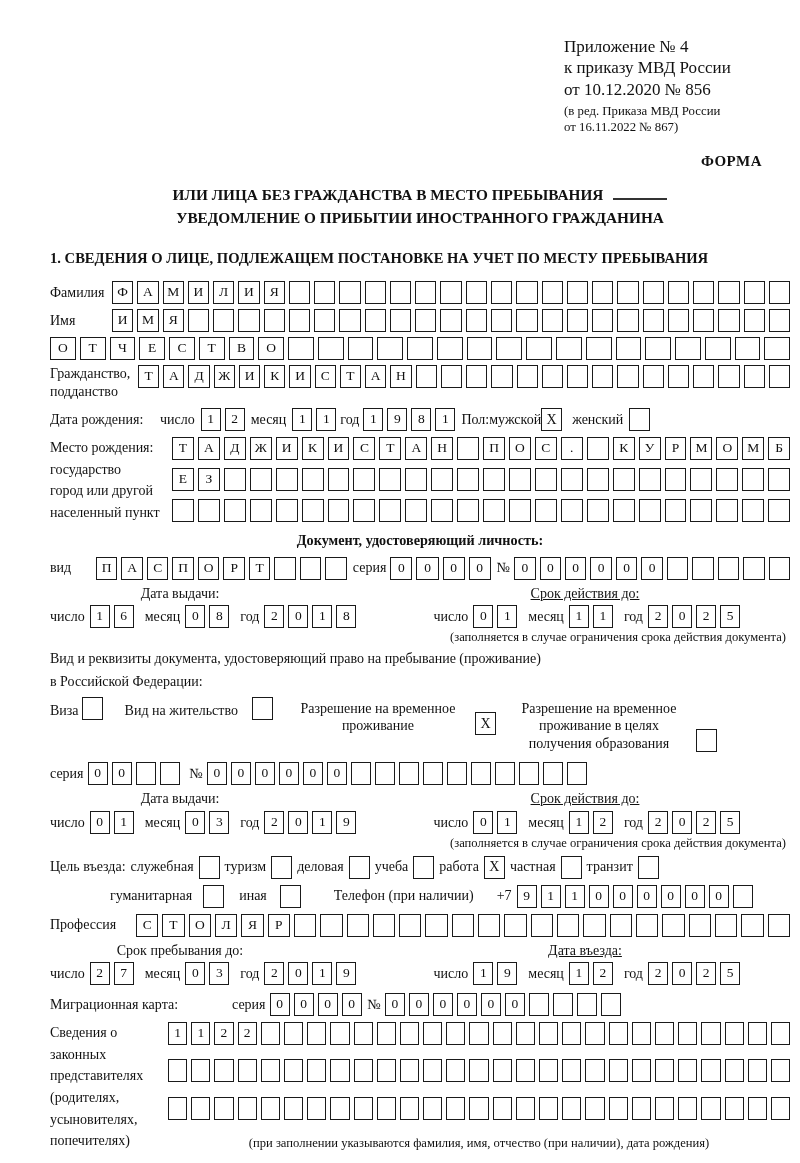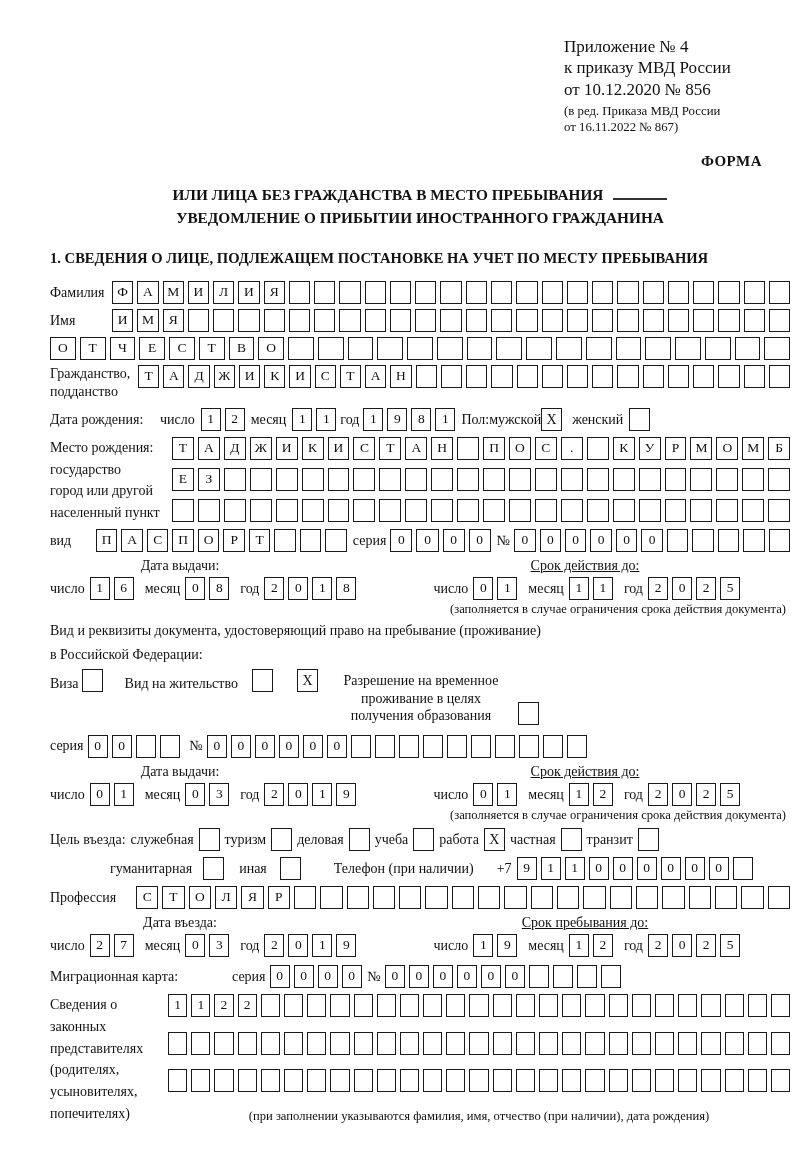--- a/index.html
+++ b/index.html
@@ -319,20 +319,21 @@
           <span class="cell"></span>
           <span class="cell"></span>
           <span class="cell"></span>
           <span class="cell"></span>
           <span class="cell"></span>
           <span class="cell"></span>
         </span>
     </div>
   </div>
 
+  <div class="doc-head">Документ, удостоверяющий личность:</div>
 
   <div class="row">
     <span class="lbl" style="width:46px;">вид</span>
     <span class="cells grow" style="flex:10;">
         <span class="cell">П</span>
         <span class="cell">А</span>
         <span class="cell">С</span>
         <span class="cell">П</span>
         <span class="cell">О</span>
         <span class="cell">Р</span>
@@ -416,20 +417,21 @@
   <div class="opts">
     <span class="opt">
       <span class="olbl">Виза</span>
       <span class="cb" style="margin-left:3px;"></span>
     </span>
     <span class="opt" style="margin-left:22px;">
       <span class="olbl">Вид на жительство</span>
       <span class="cb" style="margin-left:14px;"></span>
     </span>
     <span class="opt" style="margin-left:16px;">
+      <span class="olbl c w170">Разрешение на временное проживание</span>
       <span class="cb" style="margin-left:8px;">X</span>
     </span>
     <span class="opt" style="margin-left:12px;">
       <span class="olbl c w178">Разрешение на временное проживание в целях получения образования</span>
       <span class="cb" style="margin-left:6px;"></span>
     </span>
   </div>
 
   <div class="row">
     <span class="lbl mr4">серия</span>
@@ -588,22 +590,22 @@
         <span class="cell"></span>
         <span class="cell"></span>
         <span class="cell"></span>
         <span class="cell"></span>
         <span class="cell"></span>
         <span class="cell"></span>
       </span>
   </div>
 
   <div class="dates-head">
+    <span class="dh">Срок пребывания до:</span>
     <span class="dh">Дата въезда:</span>
-    <span class="dh">Срок пребывания до:</span>
   </div>
   <div class="drow">
     <span class="dgroup">
       <span>число</span>
       <span class="cells fixed">
           <span class="cell">2</span>
           <span class="cell">7</span>
         </span>
       <span class="ml6">месяц</span>
       <span class="cells fixed">

